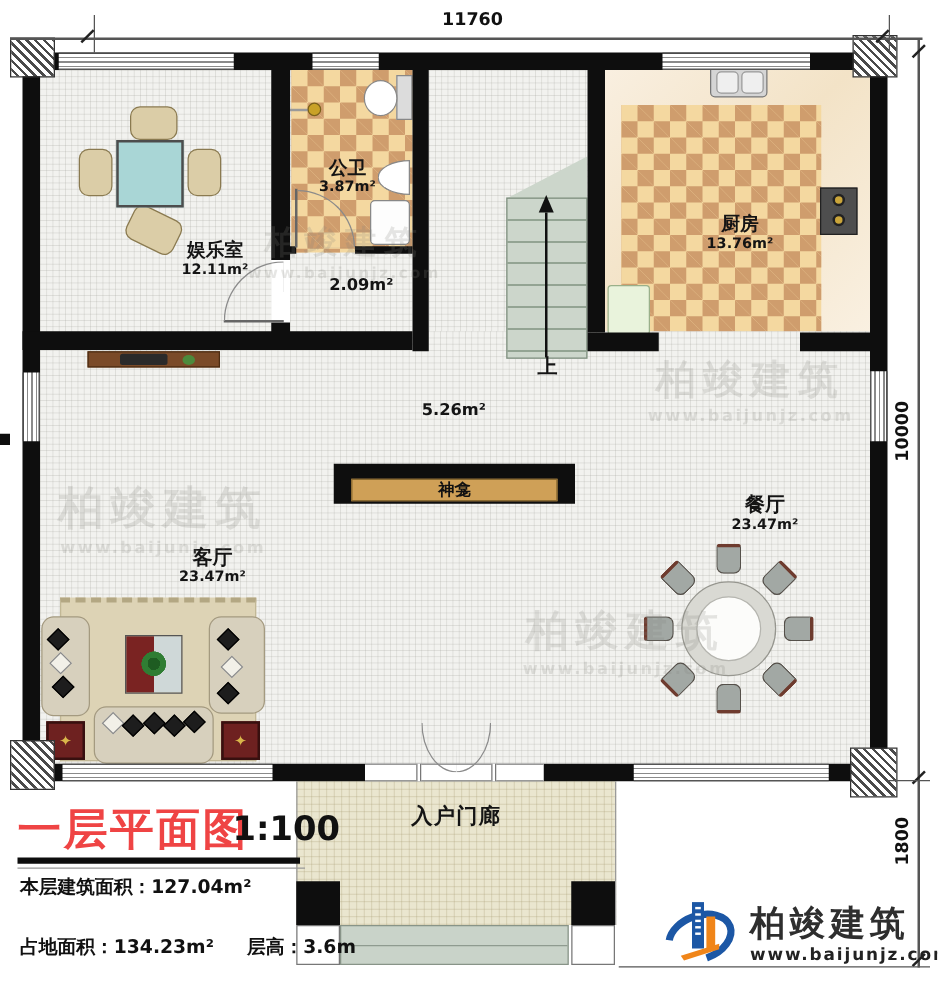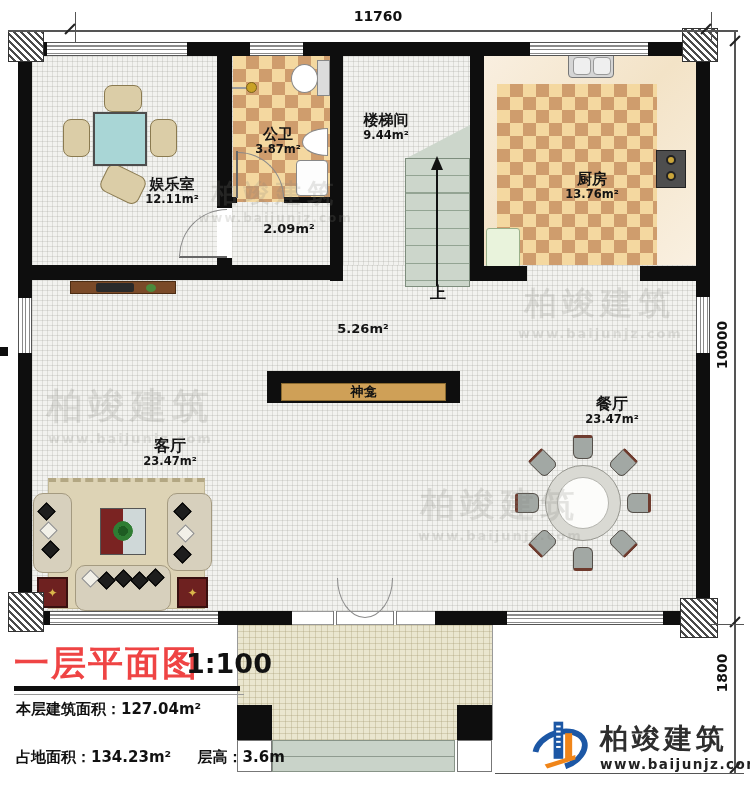--- a/index.html
+++ b/index.html
@@ -248,52 +248,51 @@
   <div class="tick" style="left:728px;top:40px;"></div>
   <div class="tick" style="left:728px;top:621px;"></div>
   <div class="dimline" style="left:710px;top:624px;width:34px;height:1px;"></div>
   <div class="dim rot90" style="left:692px;top:337px;width:60px;height:16px;">10000</div>
 
   <div class="dimline" style="left:734px;top:628px;width:1.5px;height:146px;"></div>
   <div class="tick" style="left:728px;top:767px;"></div>
   <div class="dimline" style="left:495px;top:773px;width:249px;height:1px;"></div>
   <div class="dim rot90" style="left:692px;top:665px;width:60px;height:16px;">1800</div>
 
-  <div class="rlabel" style="left:112px;top:176px;width:120px;">
+  <div class="rlabel" style="left:112px;top:192px;width:120px;">
     <span class="rname">娱乐室</span>
     <span class="rarea">12.11m²</span>
   </div>
   <div class="rlabel" style="left:238px;top:126px;width:80px;">
     <span class="rname">公卫</span>
     <span class="rarea">3.87m²</span>
   </div>
   <div class="rlabel" style="left:249px;top:222px;width:80px;">
     <span class="rarea" style="font-size:13px;">2.09m²</span>
   </div>
-  <div class="rlabel" style="left:336px;top:112px;width:100px;">
-    <span class="rname">楼梯间</span>
-    <span class="rarea">9.44m²</span>
-  </div>
   <div class="rlabel" style="left:542px;top:171px;width:100px;">
     <span class="rname">厨房</span>
     <span class="rarea">13.76m²</span>
   </div>
   <div class="rlabel" style="left:323px;top:322px;width:80px;">
     <span class="rarea" style="font-size:13px;">5.26m²</span>
   </div>
   <div class="rlabel" style="left:426px;top:284px;width:24px;">
     <span class="rname" style="font-size:16px;">上</span>
   </div>
   <div class="rlabel" style="left:115px;top:437px;width:110px;">
     <span class="rname" style="font-size:16px;">客厅</span>
     <span class="rarea">23.47m²</span>
   </div>
   <div class="rlabel" style="left:557px;top:395px;width:110px;">
     <span class="rname" style="font-size:16px;">餐厅</span>
     <span class="rarea">23.47m²</span>
+  </div>
+  <div class="rlabel" style="left:295px;top:644px;width:140px;">
+    <span class="rname" style="font-size:17px;letter-spacing:1px;">入户门廊</span>
   </div>
 
   <div class="wm" style="left:188px;top:176px;width:175px;">
     <span class="wname" style="font-size:26px;">柏竣建筑</span>
     <span class="wurl" style="font-size:12px;">www.baijunjz.com</span>
   </div>
   <div class="wm" style="left:478px;top:282px;width:245px;">
     <span class="wname" style="font-size:32px;">柏竣建筑</span>
     <span class="wurl" style="font-size:13px;">www.baijunjz.com</span>
   </div>

